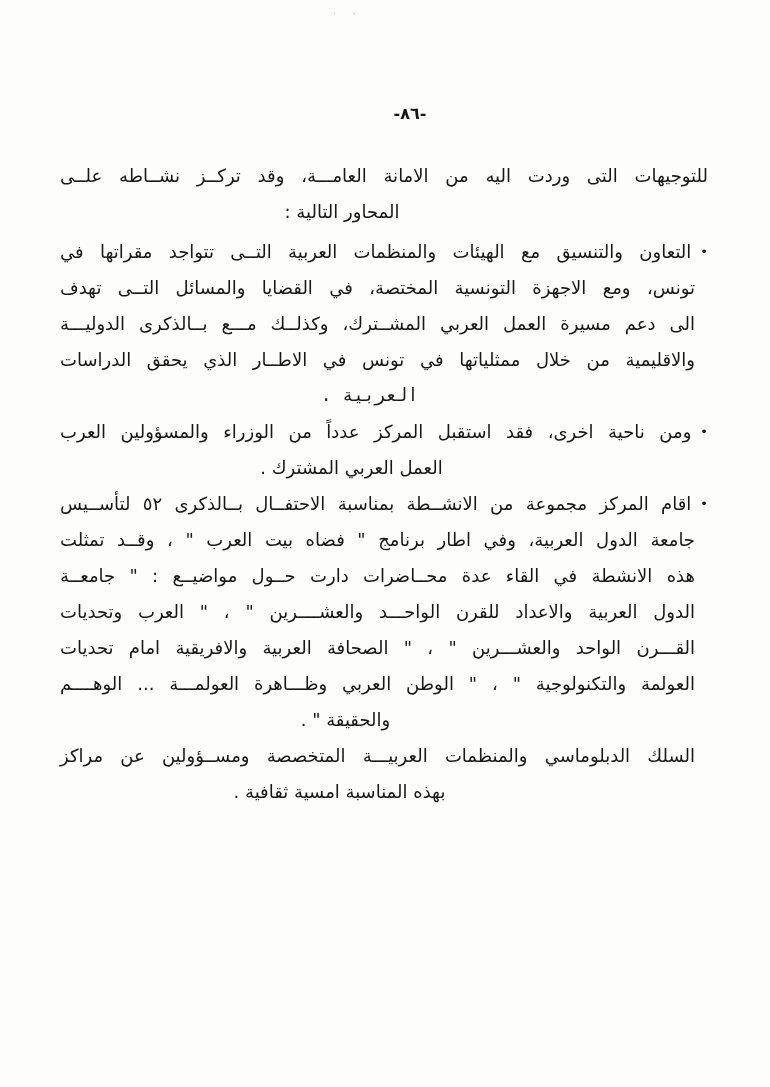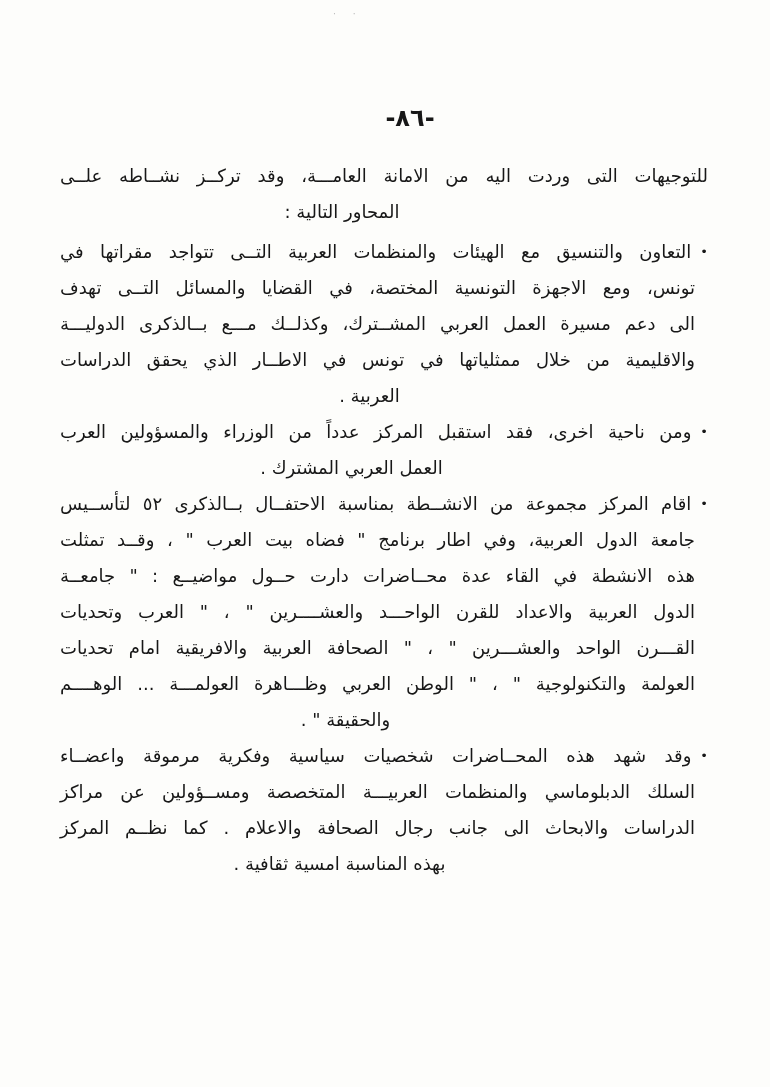--- a/index.html
+++ b/index.html
@@ -15,21 +15,21 @@
     box-shadow:0 0 4px rgba(0,0,0,.2);
   }
   .specks{
     position:absolute;top:9px;left:333px;
     direction:ltr;color:#b8b8b8;font-size:9px;letter-spacing:7px;
     user-select:none;
   }
   .page-num{
     position:absolute;top:104px;left:0;right:0;
     text-align:center;direction:ltr;
-    font-size:24px;font-weight:bold;
+    font-size:16px;font-weight:bold;
   }
   .page-num .pn-inner{position:relative;left:25px;letter-spacing:2px;}
   .content{
     position:absolute;top:158px;right:62px;left:60px;
   }
   .line{
     height:36px;line-height:36px;
     font-size:18px;
     text-align:center;
   }
@@ -38,21 +38,21 @@
     text-align-last:justify;
   }
   .item{padding-right:13px;}
   .item .first{margin-right:-13px;}
   .blt{
     display:inline-block;
     margin-left:9px;
     font-size:13px;
     vertical-align:2px;
   }
-  .mr16{margin-right:16px;}
+  .mr16{margin-right:16px;font-family:Liberation Mono, monospace;}
   .mr40{margin-right:52px;}
   .mr64{margin-right:64px;}
   .mr76{margin-right:76px;}
   .mr84{margin-right:84px;}
   .gap4{margin-top:4px;}
 </style>
 </head>
 <body>
 
 <div class="page">
@@ -85,20 +85,18 @@
       <div class="line just first"><span class="blt">•</span><span>اقام المركز مجموعة من الانشــطة بمناسبة الاحتفــال بــالذكرى ٥٢ لتأســيس</span></div>
       <div class="line just">جامعة الدول العربية، وفي اطار برنامج " فضاه بيت العرب " ، وقــد تمثلت</div>
       <div class="line just">هذه الانشطة في القاء عدة محــاضرات دارت حــول مواضيــع : " جامعــة</div>
       <div class="line just">الدول العربية والاعداد للقرن الواحـــد والعشــــرين " ، " العرب وتحديات</div>
       <div class="line just">القـــرن الواحد والعشـــرين " ، " الصحافة العربية والافريقية امام تحديات</div>
       <div class="line just">العولمة والتكنولوجية " ، " الوطن العربي وظـــاهرة العولمـــة ... الوهــــم</div>
       <div class="line mr64">والحقيقة " .</div>
     </div>
 
     <div class="item">
-      <div class="line just first"><span class="blt">•</span><span>وقد شهد  هذه المحــاضرات شخصيات سياسية وفكرية مرموقة واعضــاء</span></div>
       <div class="line just">السلك الدبلوماسي والمنظمات العربيـــة المتخصصة ومســؤولين عن مراكز</div>
-      <div class="line just">الدراسات والابحاث الى جانب رجال الصحافة والاعلام . كما نظــم المركز</div>
       <div class="line mr76">بهذه المناسبة امسية ثقافية .</div>
     </div>
 
   </div>
 </div>
 
 </body></html>

